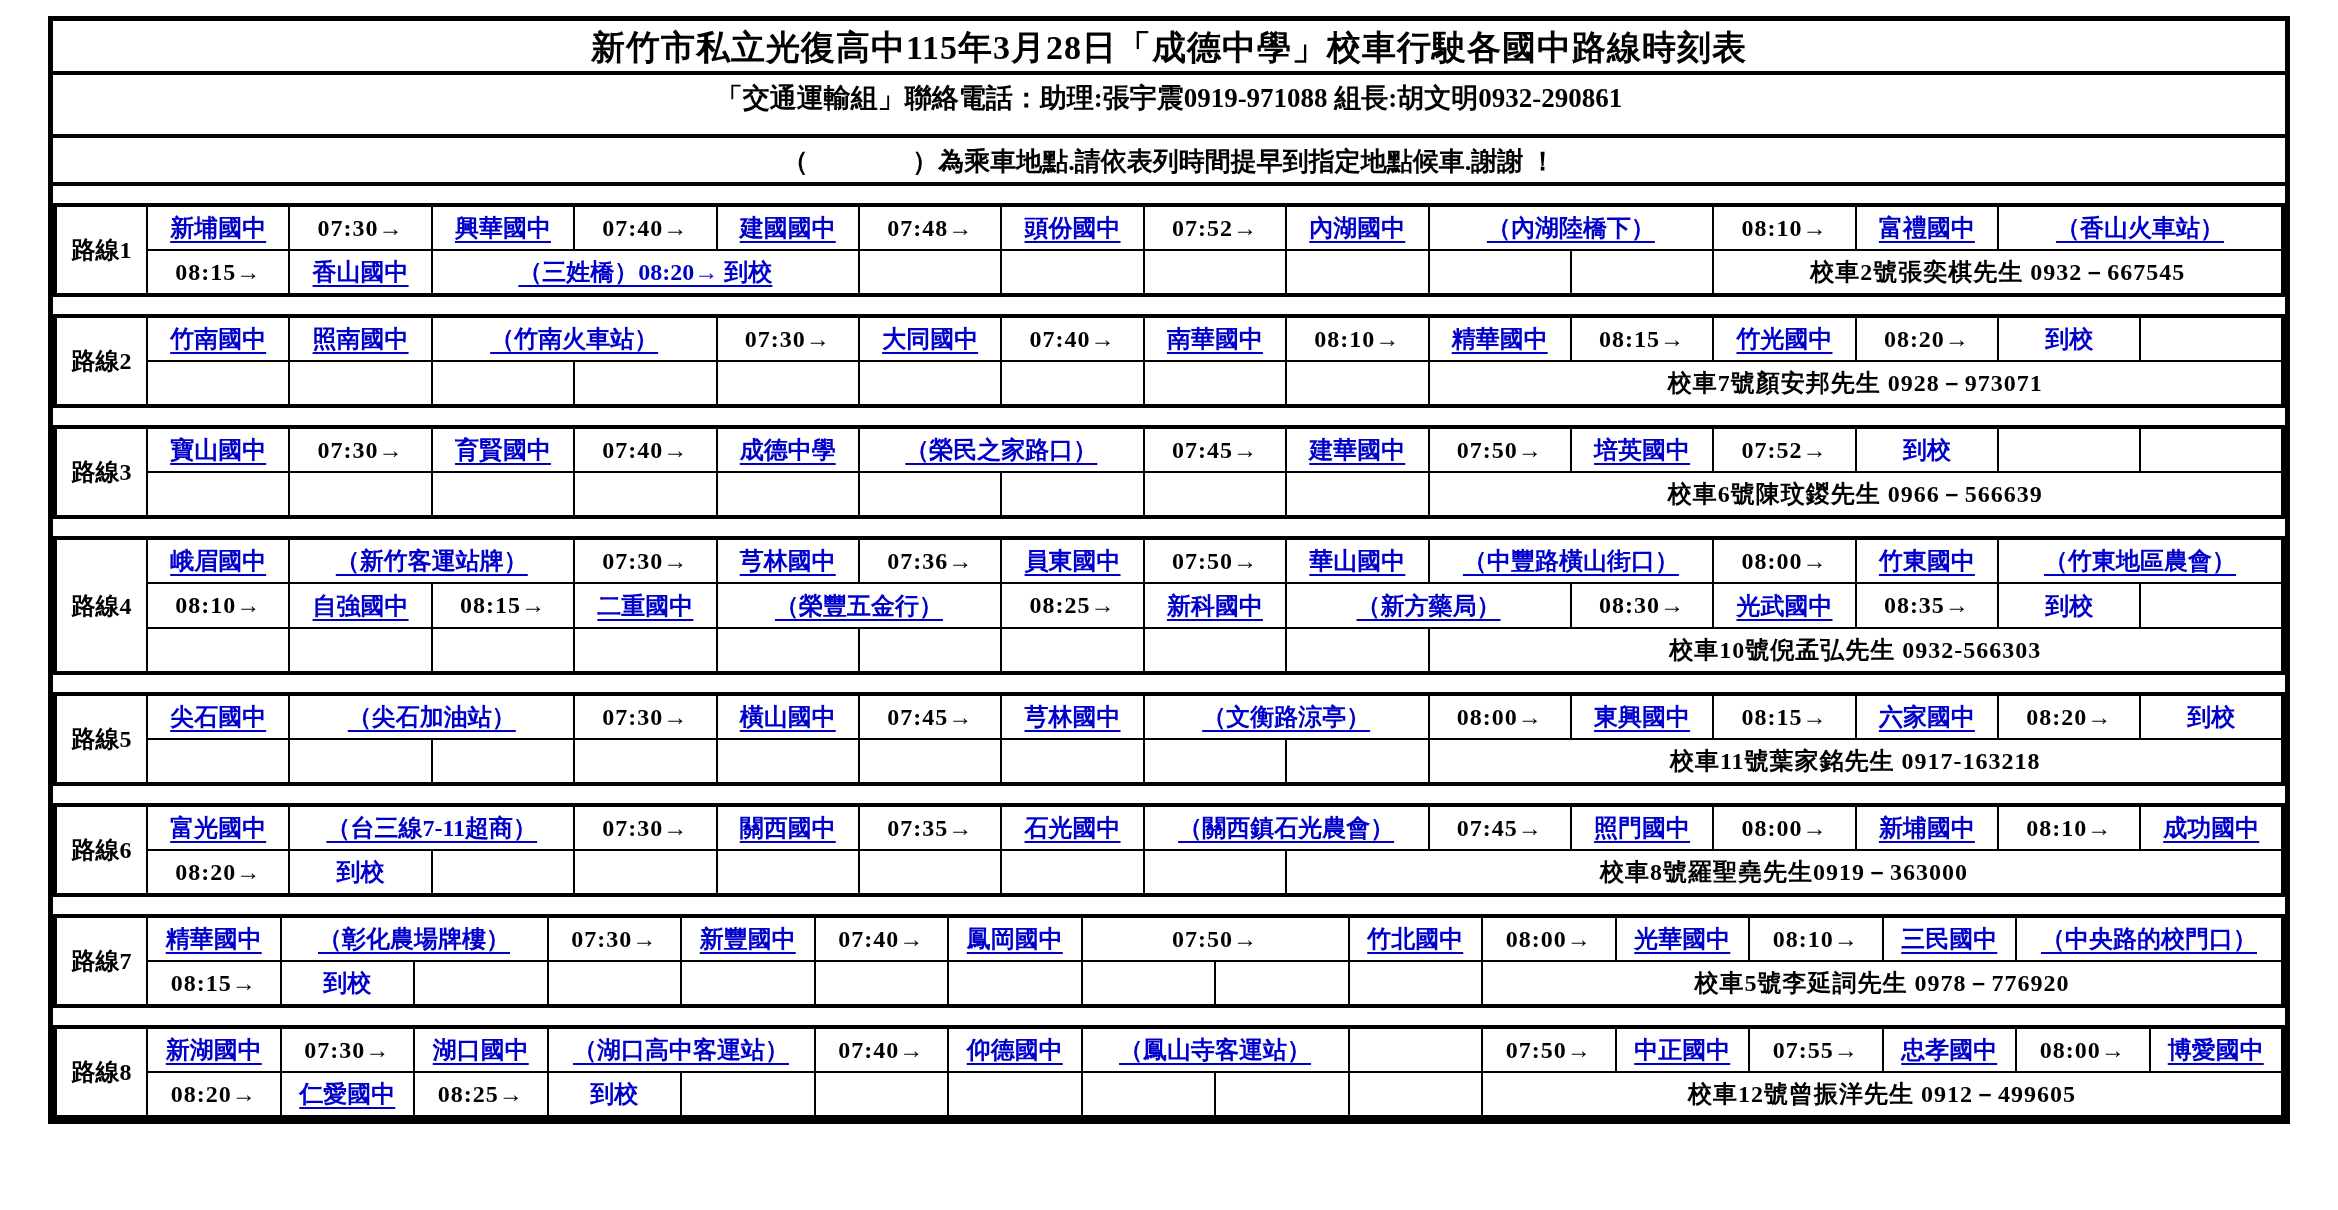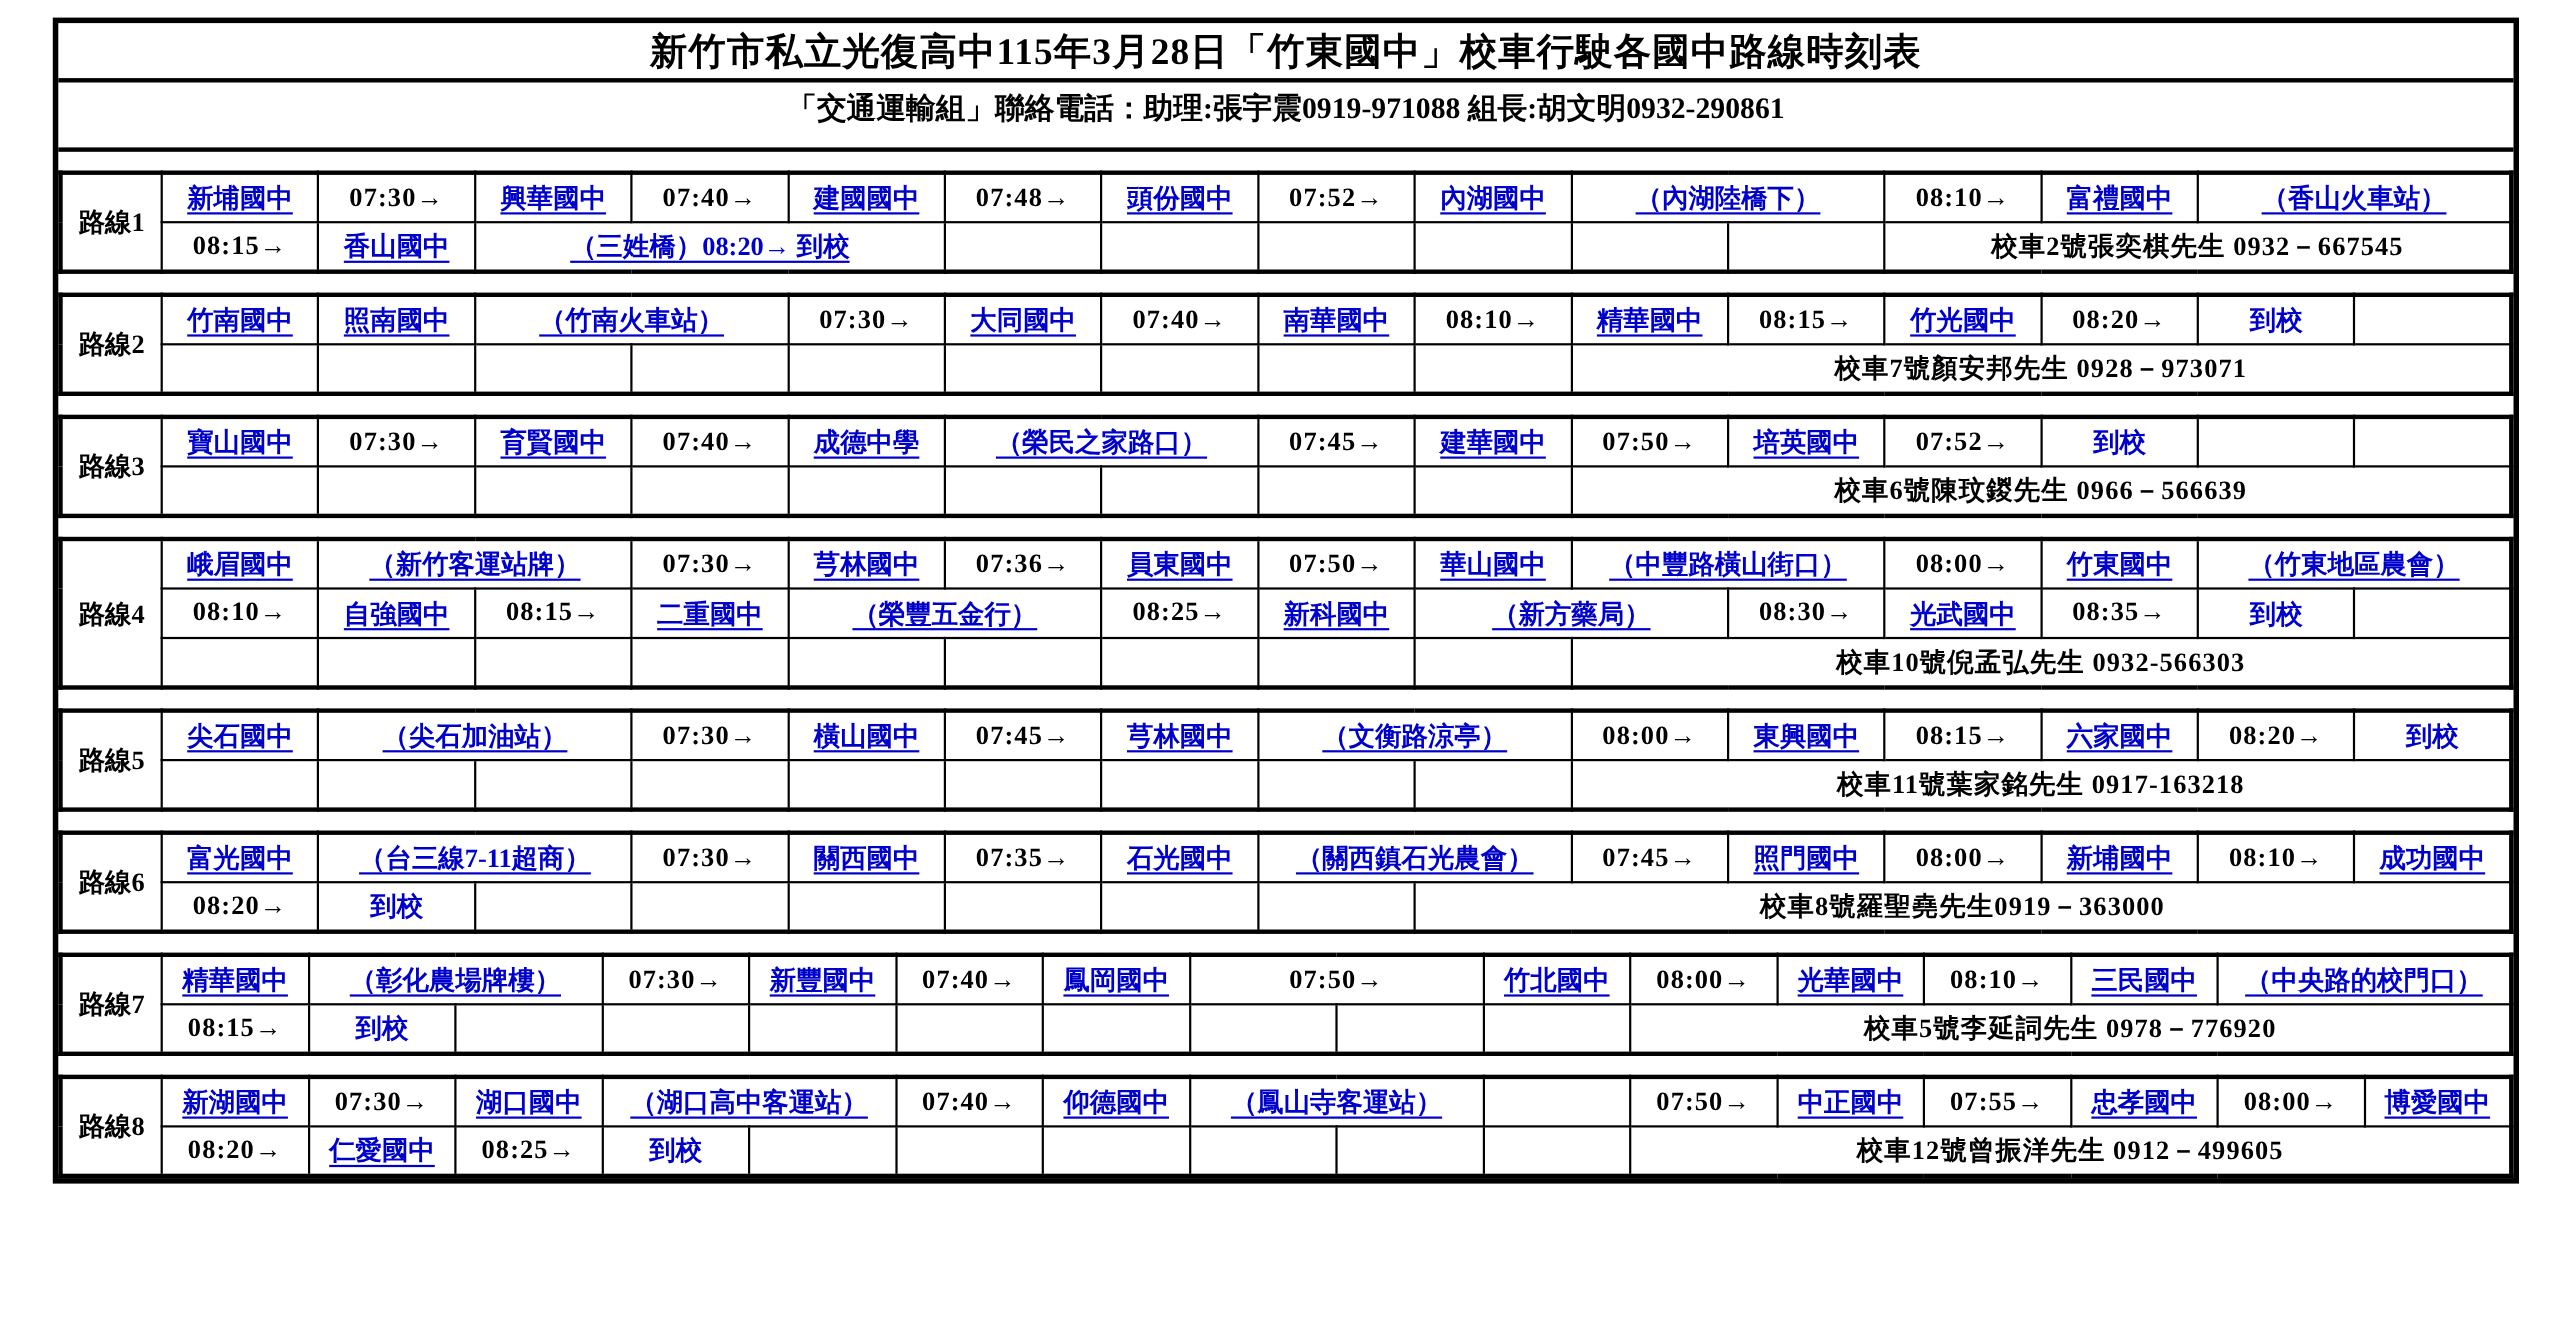--- a/index.html
+++ b/index.html
@@ -33,22 +33,23 @@
   .c-stop,.c-loc,.c-mix{ color:var(--blue); text-decoration:underline; text-underline-offset:5px; }
   .c-loc{ font-size:23px;margin-left:20px; }
   .c-go{ color:var(--blue); }
   .c-time{ font-size:25px; letter-spacing:1px; }
   .c-driver{ text-align:right; padding-right:12px; font-size:25px; letter-spacing:1px; }
 </style>
 </head>
 <body>
 
 <div class="sheet">
-  <div class="hdr title-row">新竹市私立光復高中115年3月28日「竹東國中」校車行駛各國中路線時刻表</div>
+  <div class="hdr title-row">新竹市私立光復高中115年3月28日「成德中學」校車行駛各國中路線時刻表</div>
   <div class="hdr contact-row">「交通運輸組」聯絡電話：助理:張宇震0919-971088 組長:胡文明0932-290861</div>
+  <div class="hdr note-row">（　　　　）為乘車地點.請依表列時間提早到指定地點候車.謝謝 ！</div>
   <div>
       <div class="spacer"></div>
       <table class="route-table">
         <colgroup>
           <col style="width: 92px;">
           <col>
           <col>
           <col>
           <col>
           <col>

